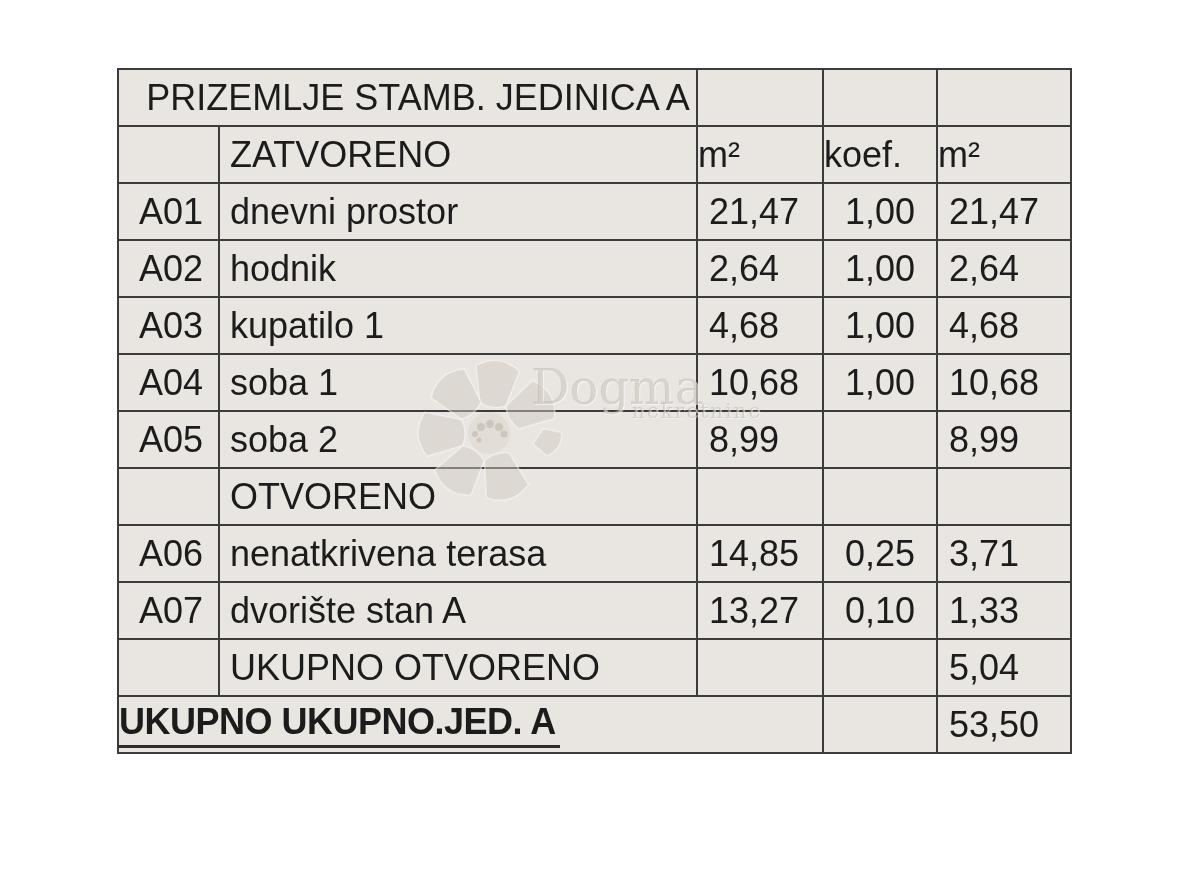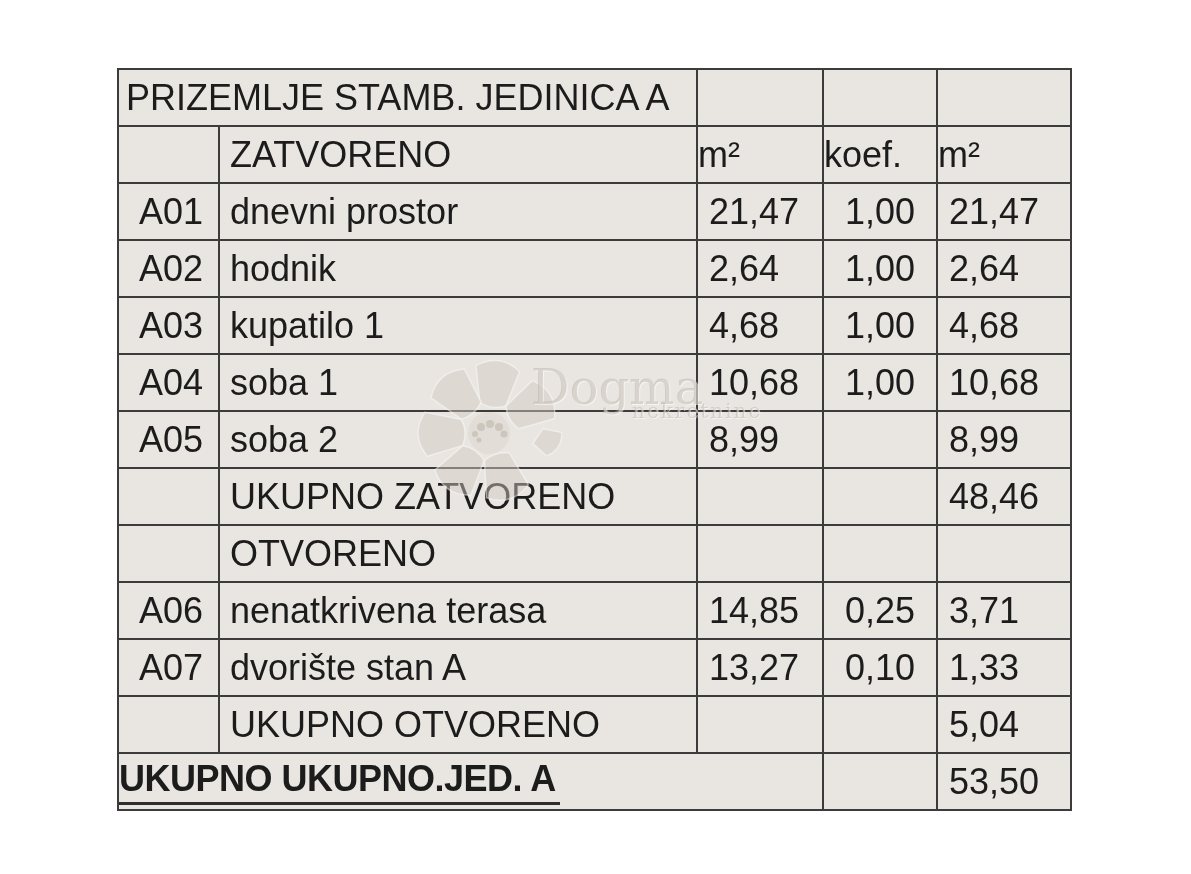--- a/index.html
+++ b/index.html
@@ -31,21 +31,21 @@
     vertical-align: middle;
     padding: 0;
     white-space: nowrap;
     overflow: visible;
   }
   td.code  { padding-left: 20px; }
   td.name  { padding-left: 10px; }
   td.num   { padding-left: 11px; text-align: left; margin-left: 24px; }
   td.koef  { text-align: center; }
   td.hdr   { text-align: left; padding-left: 0; }
-  td.title-cell { padding-left: 7px; }
+  td.title-cell { padding-left: 21px; text-align: center; }
   .grand-label-cell {
     padding-left: 5px;
     font-weight: bold;
     font-size: 38px;
     letter-spacing: -0.5px;
   }
   .grand-label {
     display: inline-block;
     border-bottom: 3px solid #2e2e2e;
     padding: 0 4px 2px 0;
@@ -167,27 +167,20 @@
     </tr>
     <tr>
       <td class="code">A05</td>
       <td class="name">soba 2</td>
       <td class="num">8,99</td>
       <td class="koef"></td>
       <td class="num">8,99</td>
     </tr>
     <tr>
       <td class="code"></td>
-      <td class="name">UKUPNO ZATVORENO</td>
-      <td class="num"></td>
-      <td class="koef"></td>
-      <td class="num">48,46</td>
-    </tr>
-    <tr>
-      <td class="code"></td>
       <td class="name">OTVORENO</td>
       <td class="num"></td>
       <td class="koef"></td>
       <td class="num"></td>
     </tr>
     <tr>
       <td class="code">A06</td>
       <td class="name">nenatkrivena terasa</td>
       <td class="num">14,85</td>
       <td class="koef">0,25</td>

